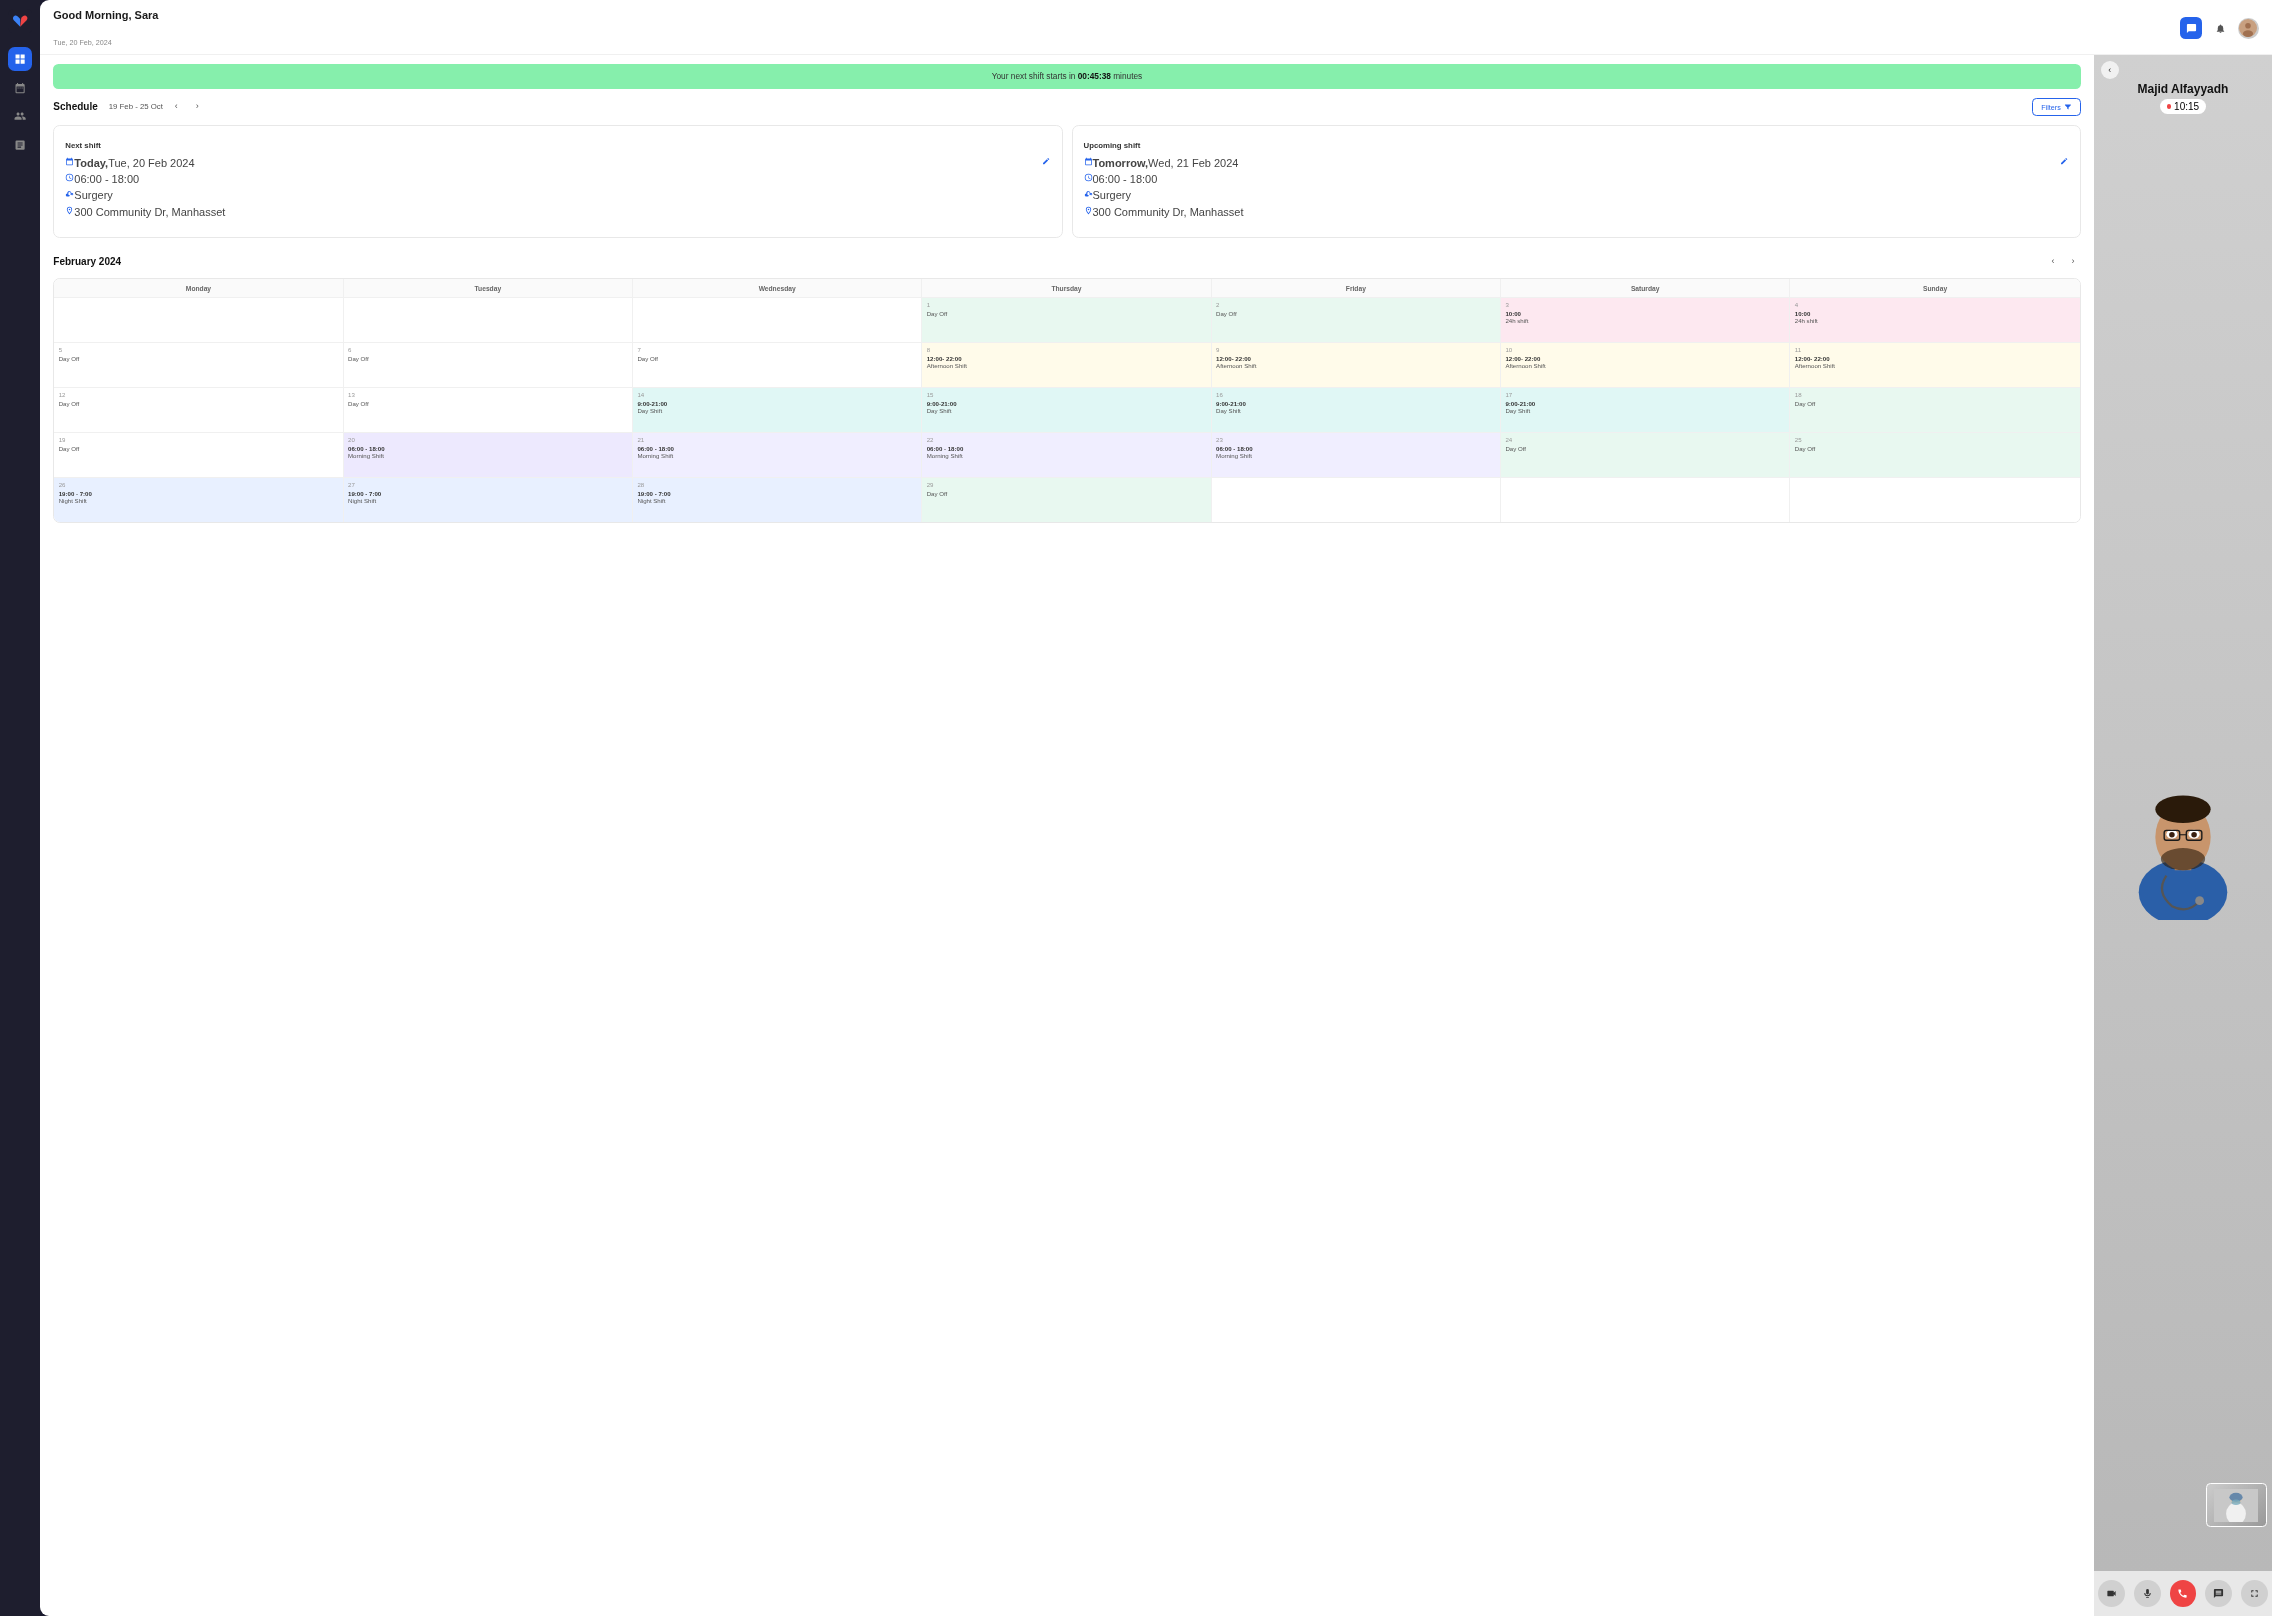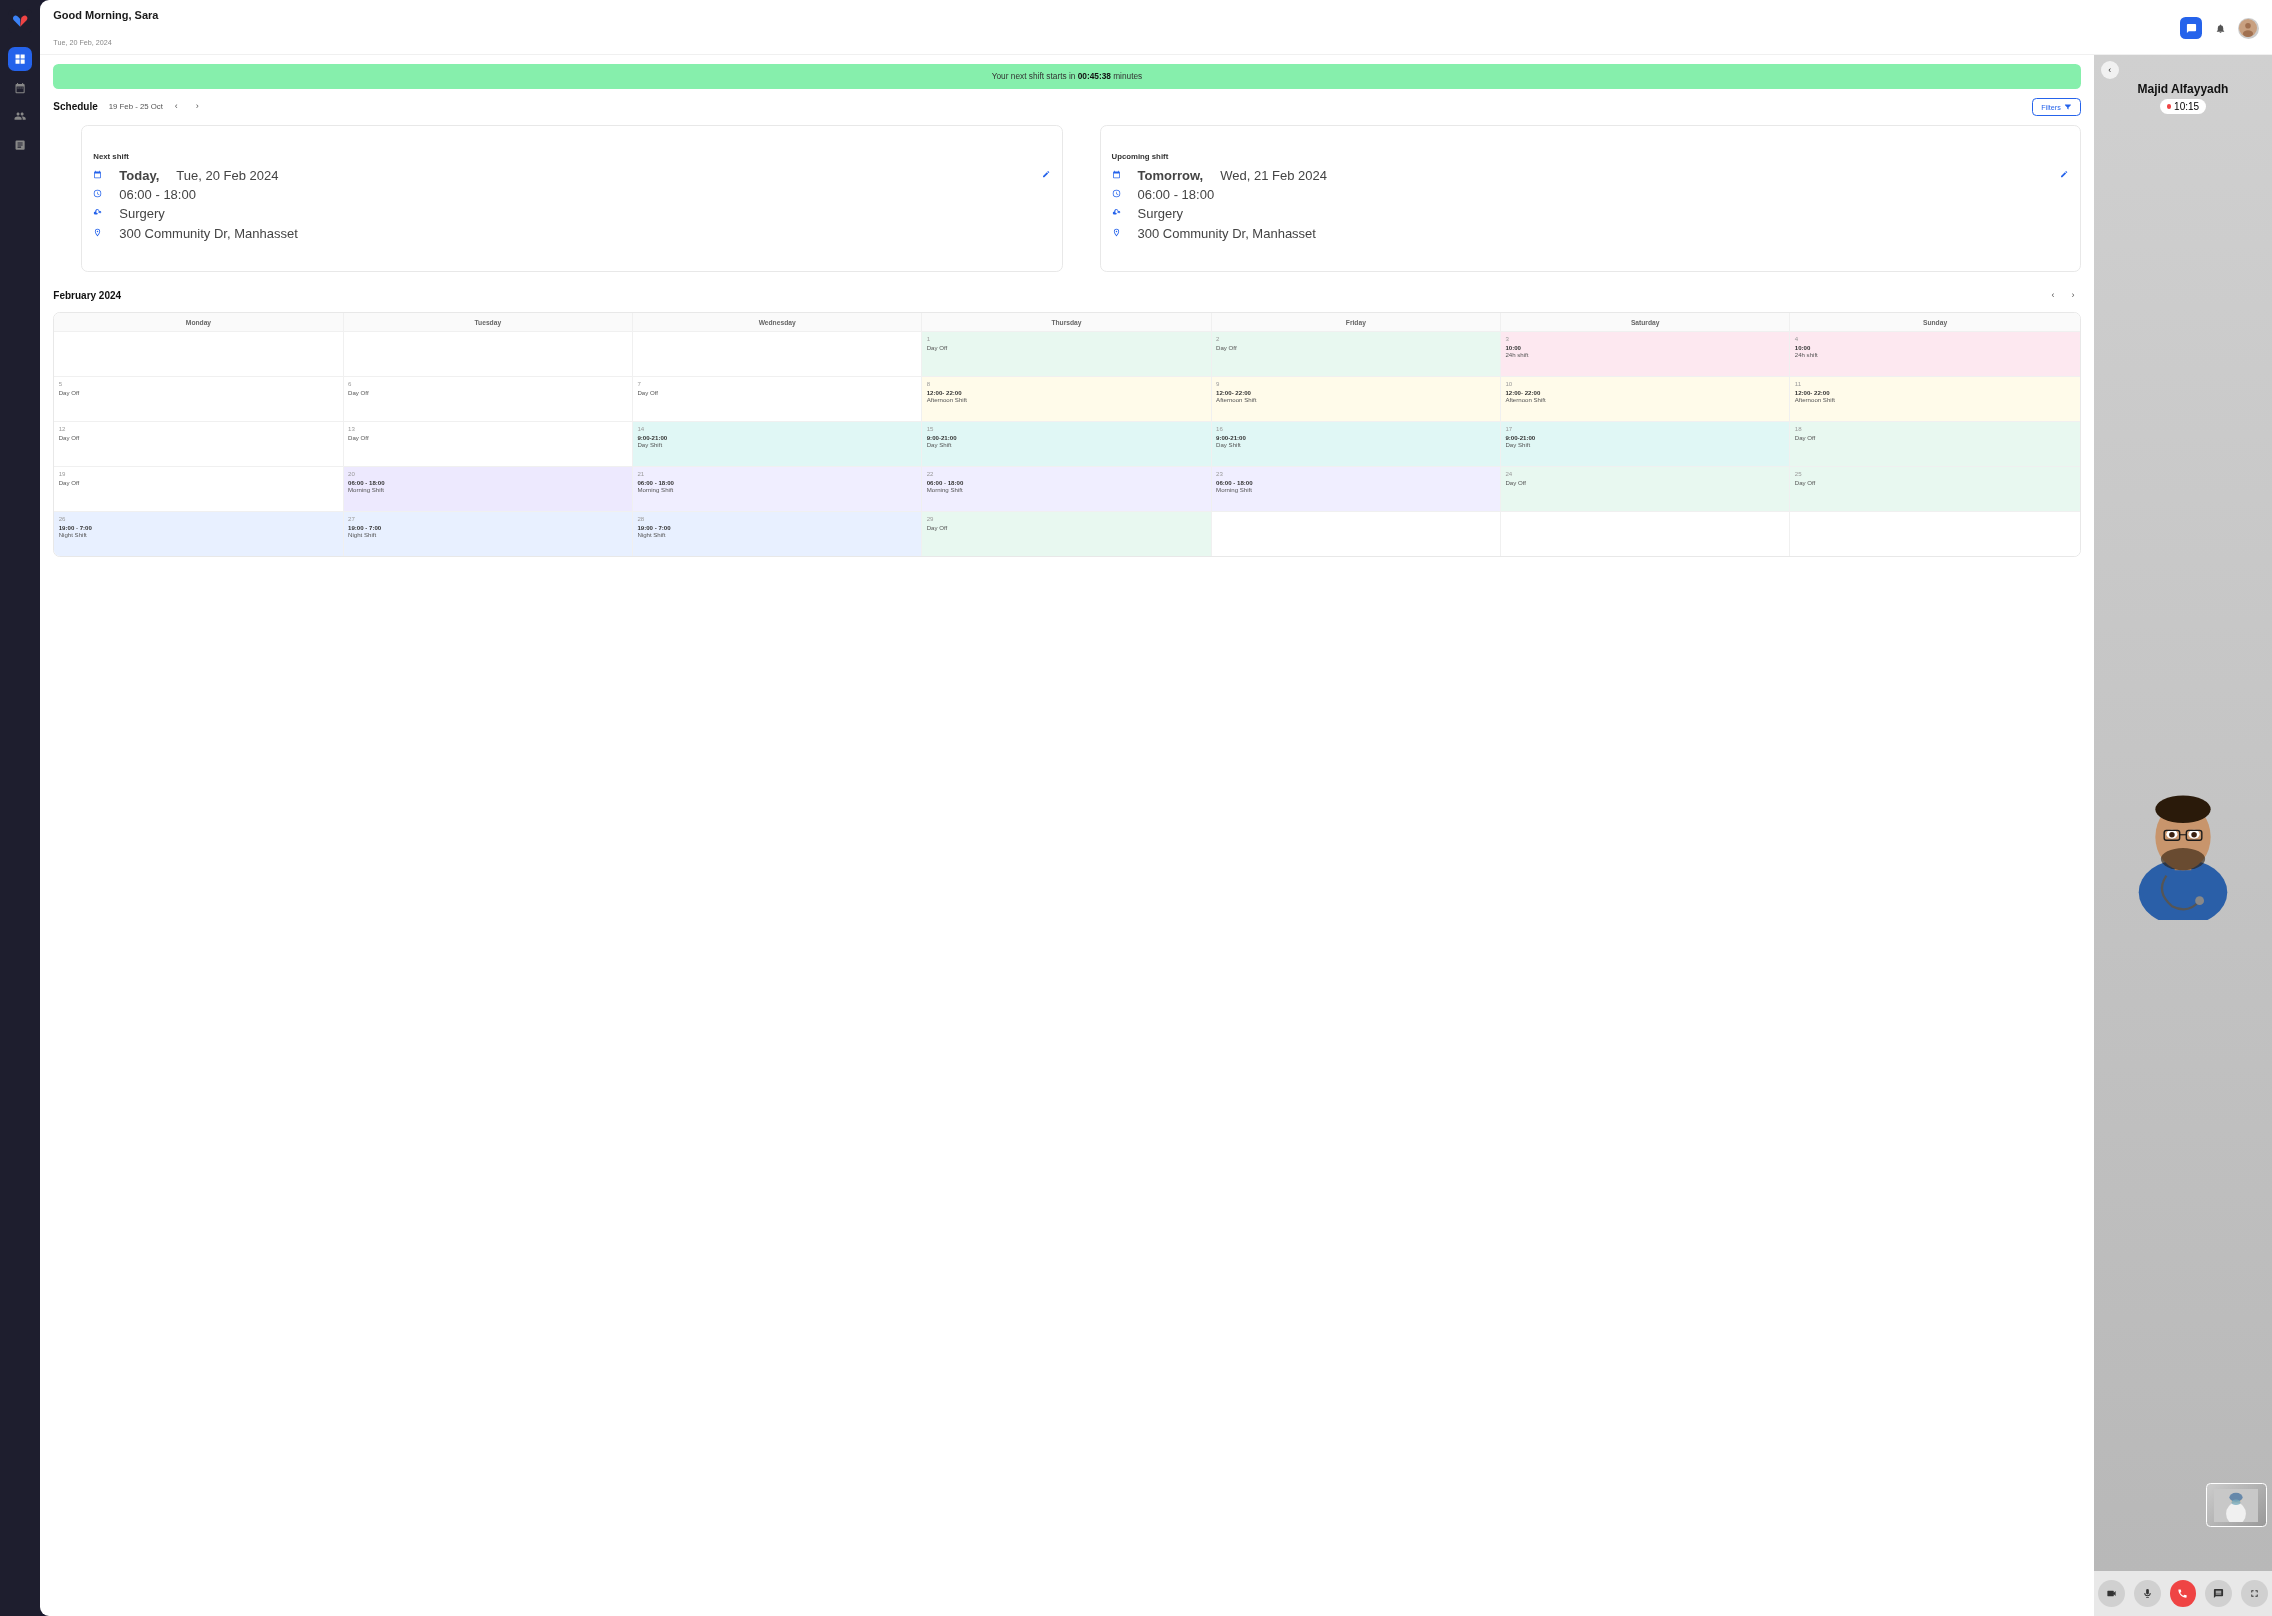--- a/index.html
+++ b/index.html
@@ -124,25 +124,24 @@
 
     .shift-cards {
       display: grid;
       grid-template-columns: 1fr 1fr;
       gap: 9px;
       margin-bottom: 15.5px;
     }
     .shift-card {
       border: 0.6px solid #e8e8e8;
       border-radius: 6.7px;
-      padding: 26px 11px;
-      margin-left: 28px;
+      padding: 15px 11px;
     }
     .shift-card-title { font-size: 7.8px; font-weight: 600; color: #333; margin-bottom: 6.7px; }
-    .shift-card-row { display: flex; align-items: center; gap: 17px; margin-bottom: 4.4px; font-size: 13px; color: #444; }
+    .shift-card-row { display: flex; align-items: center; gap: 0; margin-bottom: 4.4px; font-size: 11px; color: #444; }
     .shift-card-row .icon { font-size: 8.3px; }
     .shift-card-row .bold-date { font-weight: 600; }
     .edit-icon { margin-left: auto; cursor: pointer; color: #2563eb; font-size: 8.3px; }
 
     .calendar-section { }
     .calendar-header {
       display: flex; align-items: center; justify-content: space-between;
       margin-bottom: 9px;
     }
     .calendar-title { font-size: 10px; font-weight: 700; color: #111; }

